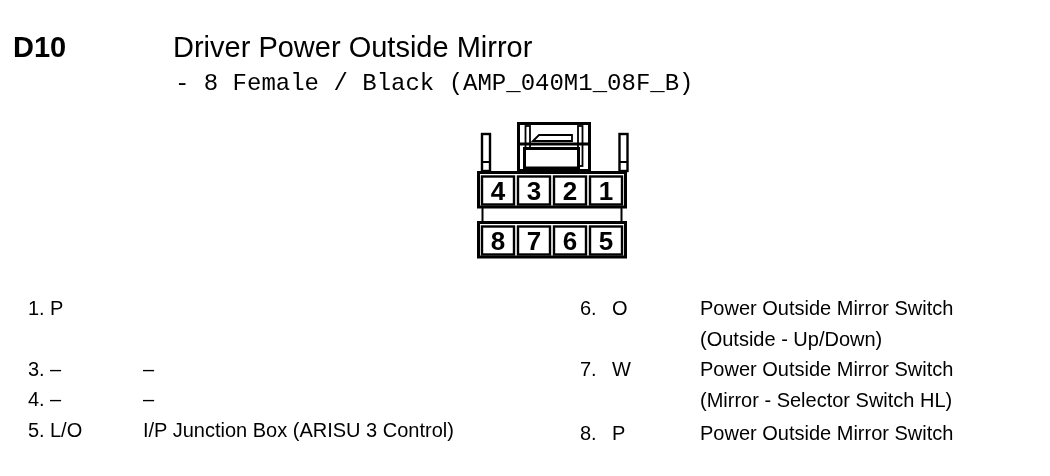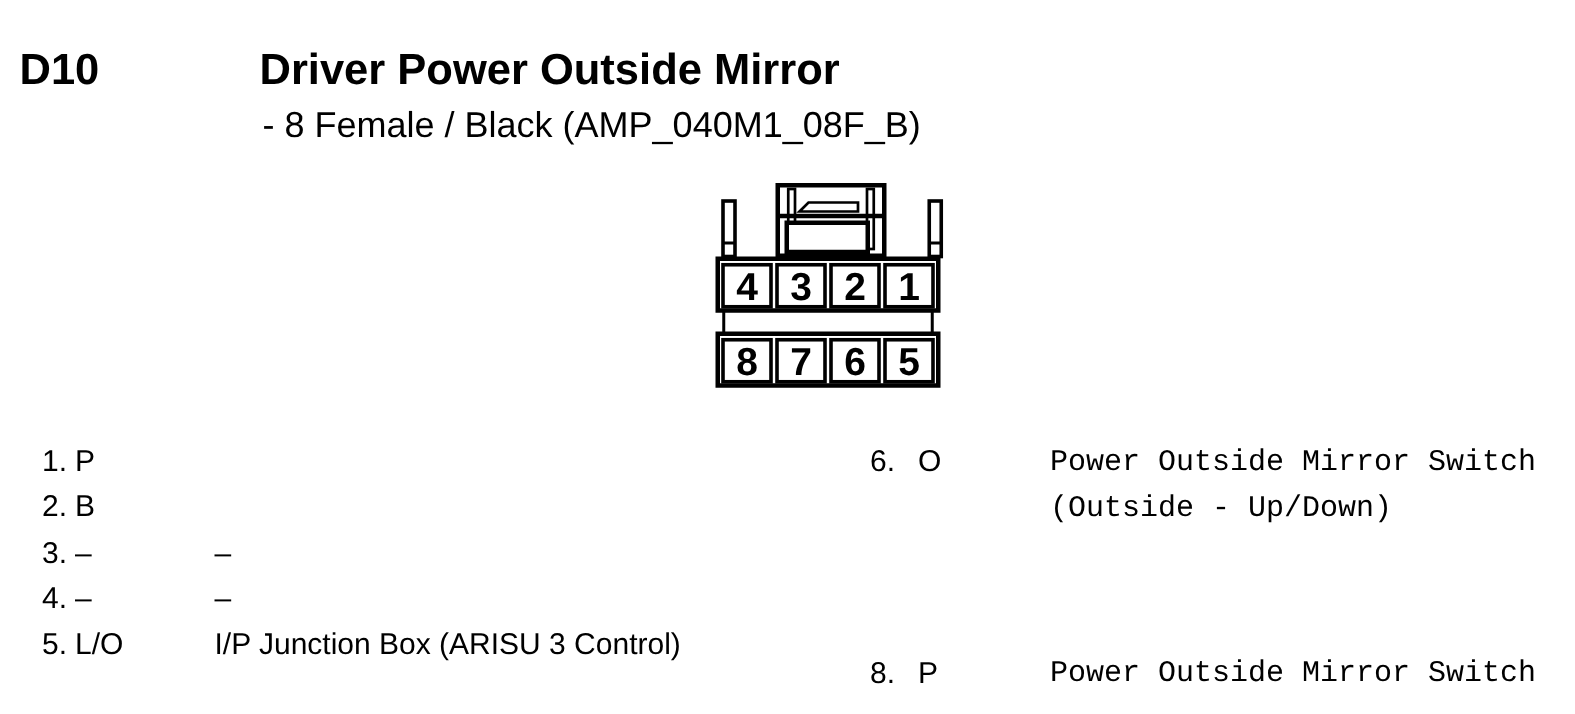--- a/index.html
+++ b/index.html
@@ -20,31 +20,32 @@
     font-size: 29px;
     font-weight: bold;
     line-height: 1;
     white-space: nowrap;
   }
   .page-title {
     position: absolute;
     left: 173px;
     top: 21px;
     font-size: 29px;
-    font-weight: bold;
+    font-weight: normal;
     line-height: 1;
     white-space: nowrap;
   }
   .page-subtitle {
     position: absolute;
     left: 175px;
     top: 60px;
     font-size: 24px;
     line-height: 1;
     white-space: nowrap;
+    font-family: Liberation Mono, monospace;
   }
   .connector-svg {
     position: absolute;
     left: 470px;
     top: 104px;
   }
   .prow {
     position: absolute;
     font-size: 20px;
     line-height: 31px;
@@ -52,21 +53,21 @@
   }
   .prow.left  { left: 28px; }
   .prow.right { left: 580px; }
   .pnum  { display: inline-block; }
   .prow.left  .pnum { width: 22px; }
   .prow.right .pnum { width: 32px; }
   .pwire { display: inline-block; }
   .prow.left  .pwire { width: 93px; }
   .prow.right .pwire { width: 88px; }
   .pdesc  { display: inline-block; vertical-align: top; }
-  .pdesc2 { display: inline-block; vertical-align: top; font-family: Liberation Mono, monospace; }
+  .pdesc2 { display: inline-block; vertical-align: top; }
 </style>
 </head>
 <body>
 
 <div class="sheet">
 
   <div class="connector-id">D10</div>
   <div class="page-title">Driver Power Outside Mirror</div>
   <div class="page-subtitle">- 8 Female / Black (AMP_040M1_08F_B)</div>
 
@@ -108,33 +109,33 @@
       <text x="28" y="134">8</text>
       <text x="64" y="134">7</text>
       <text x="100" y="134">6</text>
       <text x="136" y="134">5</text>
     </g>
   </svg>
 
   <div class="prow left" style="top:280.5px">
     <span class="pnum">1.</span><span class="pwire">P</span><span class="pdesc"></span>
   </div>
-  <div class="prow left" style="top:311px">
-    <span class="pnum">2.</span><span class="pwire">B</span><span class="pdesc"></span>
-  </div>
   <div class="prow left" style="top:341.5px">
     <span class="pnum">3.</span><span class="pwire">–</span><span class="pdesc">–</span>
   </div>
   <div class="prow left" style="top:372px">
     <span class="pnum">4.</span><span class="pwire">–</span><span class="pdesc">–</span>
   </div>
   <div class="prow left" style="top:402.5px">
     <span class="pnum">5.</span><span class="pwire">L/O</span><span class="pdesc">I/P Junction Box (ARISU 3 Control)</span>
   </div>
 
   <div class="prow right" style="top:280.5px">
     <span class="pnum">6.</span><span class="pwire">O</span><span class="pdesc2"><span>Power Outside Mirror Switch</span><br><span>(Outside - Up/Down)</span></span>
   </div>
-  <div class="prow right" style="top:422px">
+  <div class="prow right" style="top:341.5px">
+    <span class="pnum">7.</span><span class="pwire">W</span><span class="pdesc2"><span>Power Outside Mirror Switch</span><br><span>(Mirror - Selector Switch HL)</span></span>
+  </div>
+  <div class="prow right" style="top:406px">
     <span class="pnum">8.</span><span class="pwire">P</span><span class="pdesc2"><span>Power Outside Mirror Switch</span><br></span>
   </div>
 
 </div>
 
 </body></html>

